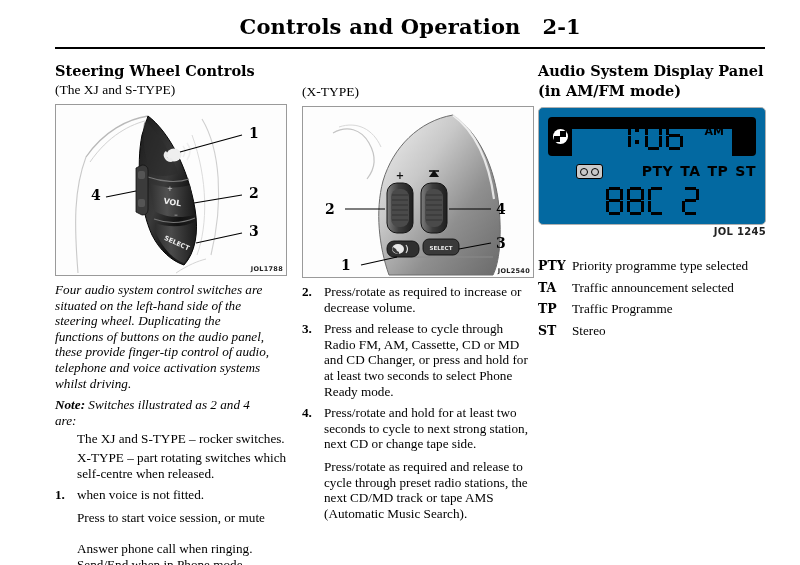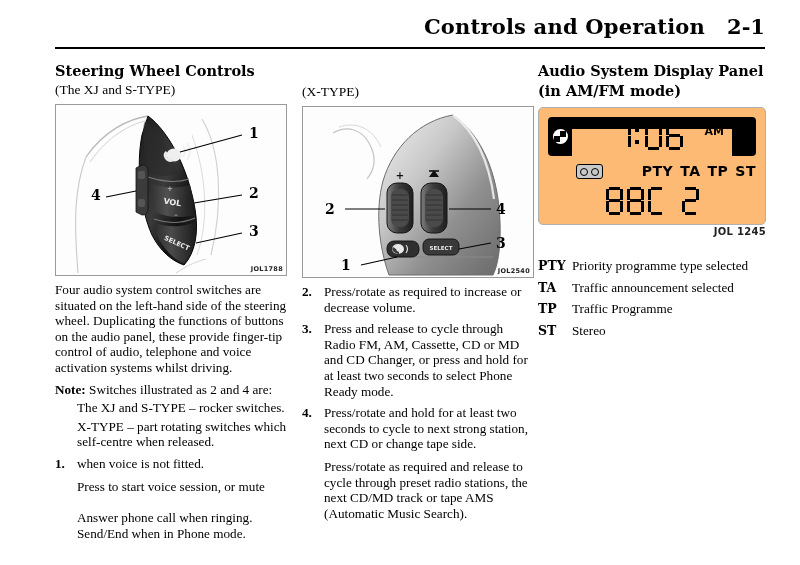--- a/index.html
+++ b/index.html
@@ -9,21 +9,21 @@
     font-family:"Liberation Serif", serif;
     color:#000;
     overflow:hidden;
     position:relative;
   }
   .page{position:absolute;left:0;top:0;width:800px;height:565px;}
 
   
   .header{
     position:absolute;left:55px;top:14px;width:710px;
-    text-align:right;
+    text-align:center;
   }
   .header-title{
     font-family:"DejaVu Serif", serif;
     font-weight:bold;
     font-size:21px;
     letter-spacing:.2px;
     display:inline-block;
   }
   .header-page{
     font-family:"DejaVu Serif", serif;
@@ -72,21 +72,21 @@
     position:absolute;right:3px;bottom:2px;
     font-family:"DejaVu Sans", sans-serif;
     font-size:6.5px;font-weight:bold;color:#222;
     letter-spacing:.3px;
     padding-left:40px;
   }
 
   
   .para{
     font-size:13.2px;line-height:15.6px;
-    margin:6px 0 0 0;text-align:left;
+    margin:6px 16px 0 0;text-align:left;font-style:italic;
   }
   .note-lbl{font-weight:bold;}
 
   .indent-block{
     margin:3px 0 0 22px;
     font-size:13.2px;line-height:15.6px;
   }
 
   .numlist{margin:6px 0 0 0;padding:0;list-style:none;}
   .numitem{
@@ -96,21 +96,21 @@
   }
   .numitem .num{
     position:absolute;left:0;top:0;font-weight:bold;
   }
   .numitem p{margin:0;}
   .numitem p + p{margin-top:7px;}
 
   
   .lcdbox{
     width:226px;height:116px;
-    background:#fdba74;
+    background:#0369a1;
     border:1px solid #b0b0b0;
     border-radius:5px;
     position:relative;
     margin-top:4px;
   }
   .lcd-top{
     position:absolute;left:9px;top:9px;width:208px;height:39px;
   }
   .lcd-cap-l,.lcd-cap-r{
     position:absolute;top:0;width:24px;height:39px;background:#000;

